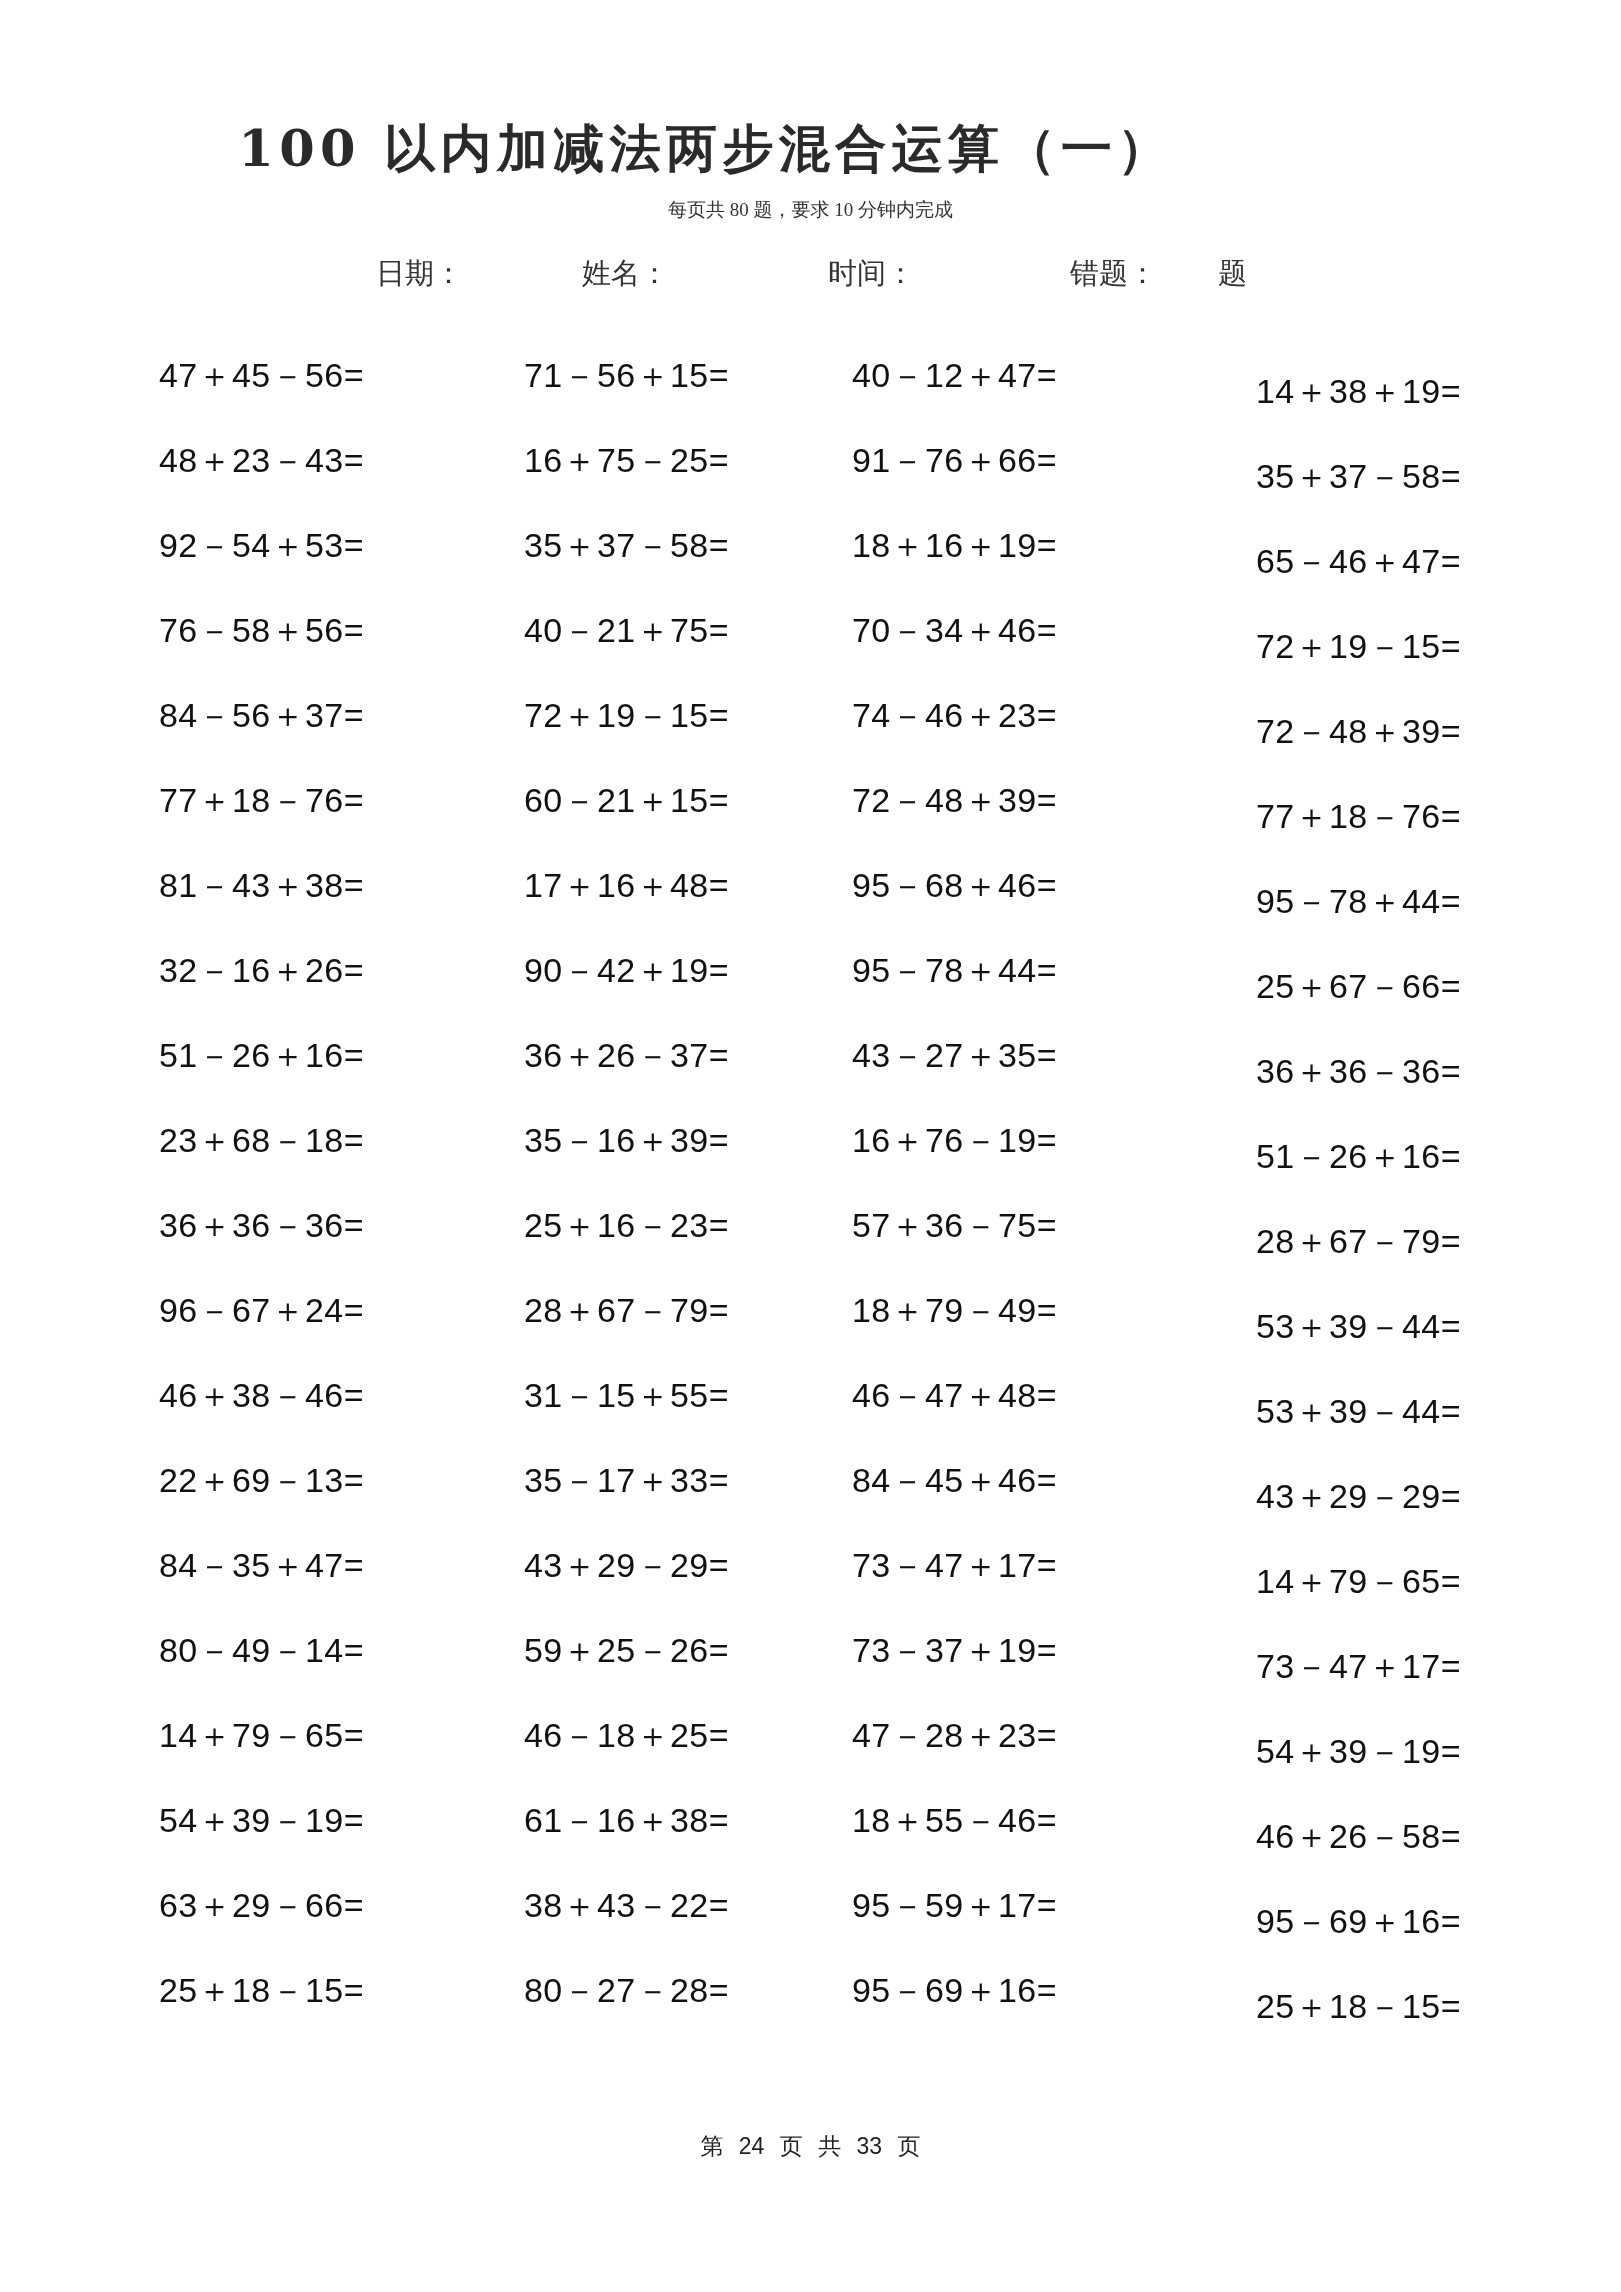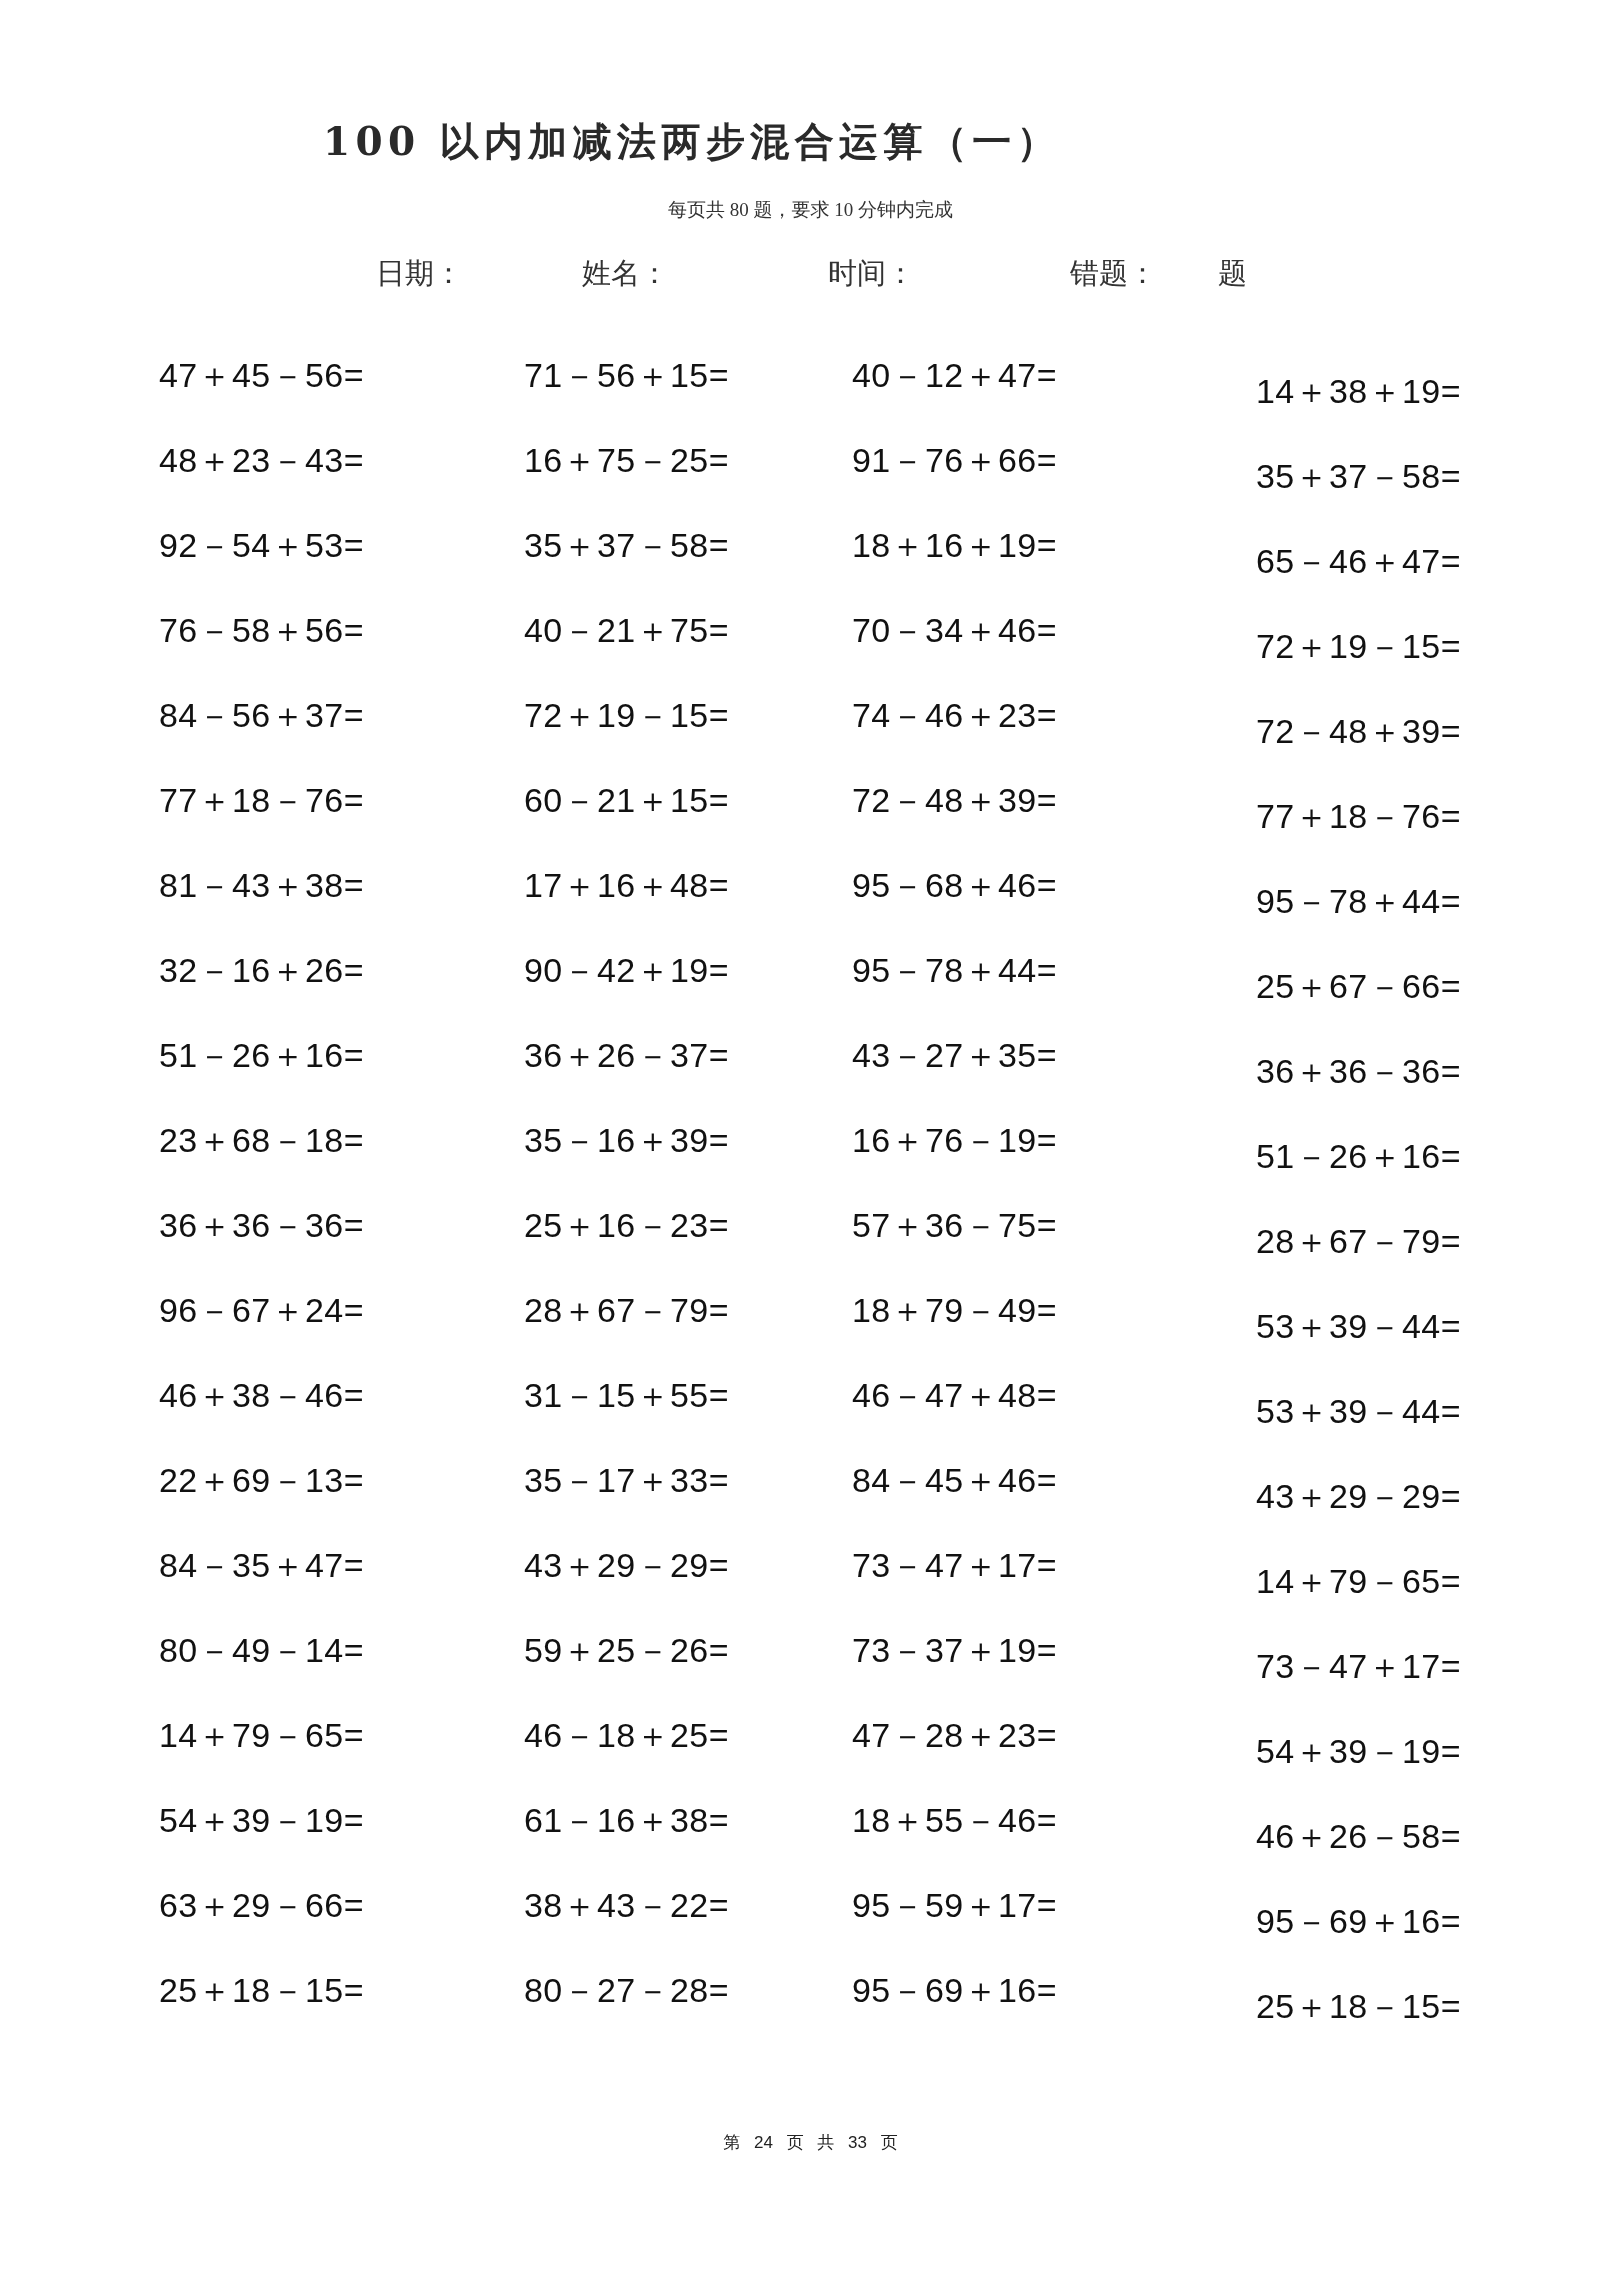--- a/index.html
+++ b/index.html
@@ -15,23 +15,24 @@
       color: #111111;
     }
     .title {
       position: absolute;
       left: 0;
       width: 1384px;
       top: 115px;
       text-align: center;
       font-family: "DejaVu Serif", "Liberation Serif", serif;
       font-weight: bold;
-      font-size: 39px;
+      font-size: 51px;
       letter-spacing: 5.4px;
       color: #2a2a2a;
+      padding-left: 14px;
     }
     .subtitle {
       position: absolute;
       left: 0;
       width: 1621px;
       top: 197px;
       text-align: center;
       font-family: "Liberation Serif", "DejaVu Serif", serif;
       font-size: 19px;
       color: #333333;
@@ -67,21 +68,21 @@
     .c1 { left: 365px; }
     .c2 { left: 693px; }
     .c3 { left: 1097px; margin-top: 16px; }
     .footer {
       position: absolute;
       left: 0;
       width: 1621px;
       top: 2131px;
       text-align: center;
       font-family: "Liberation Sans", "DejaVu Sans", sans-serif;
-      font-size: 17px;
+      font-size: 23px;
       color: #222222;
       word-spacing: 9px;
     }
   </style>
 </head>
 <body>
 
 <div class="title">100 以内加减法两步混合运算（一）</div>
 <div class="subtitle">每页共 80 题，要求 10 分钟内完成</div>
 

